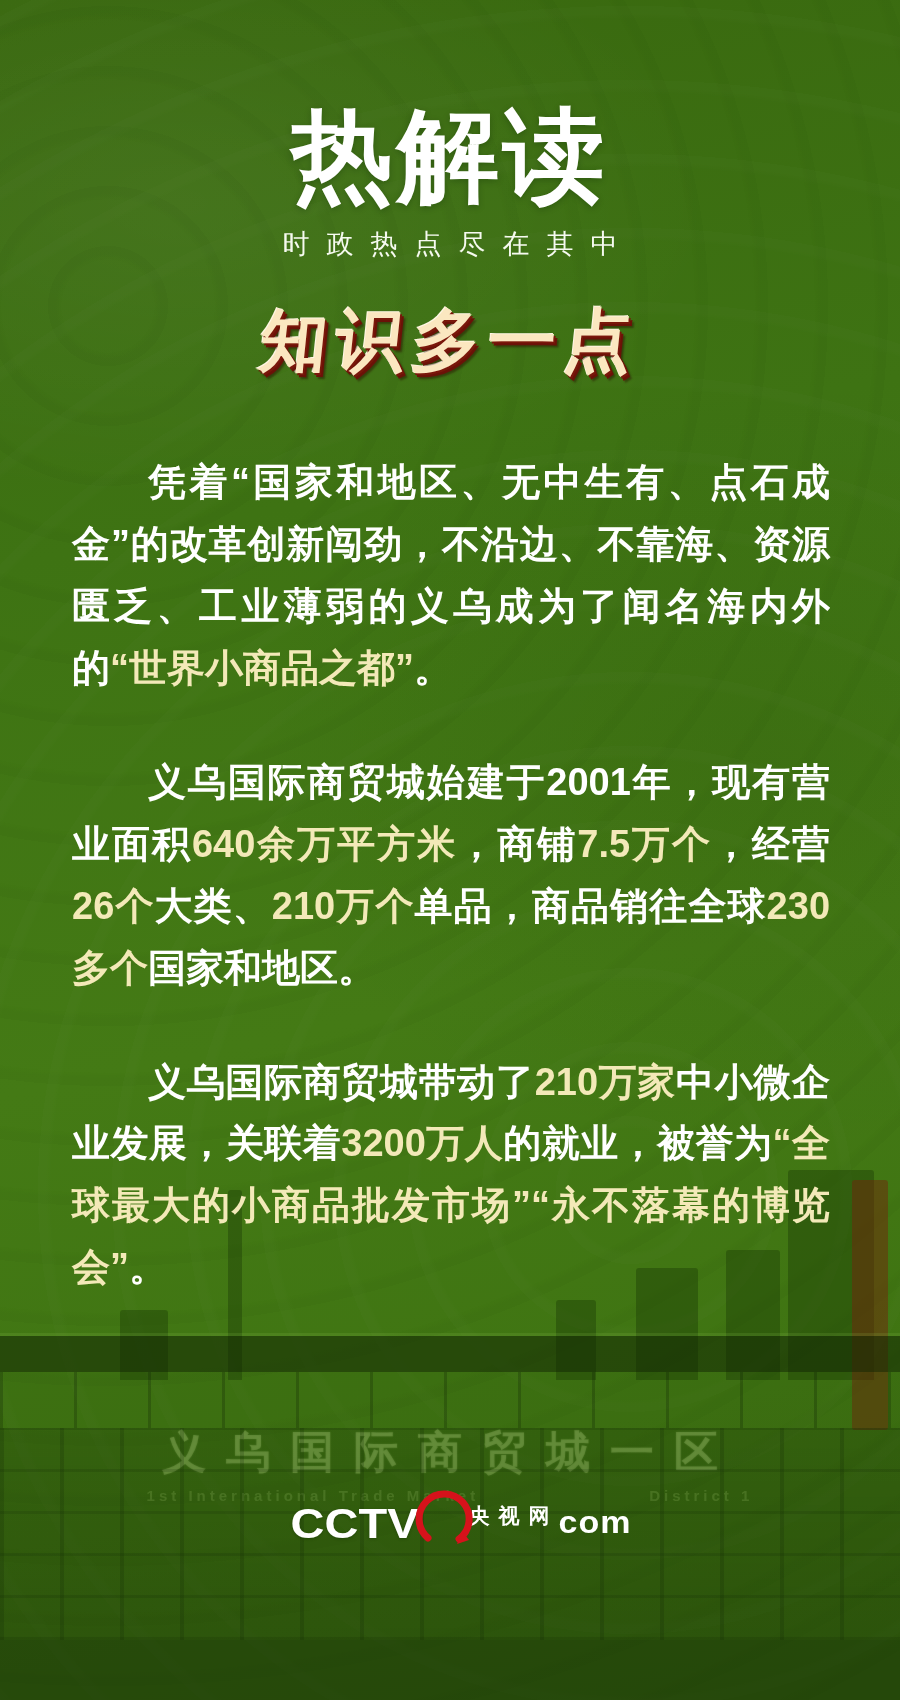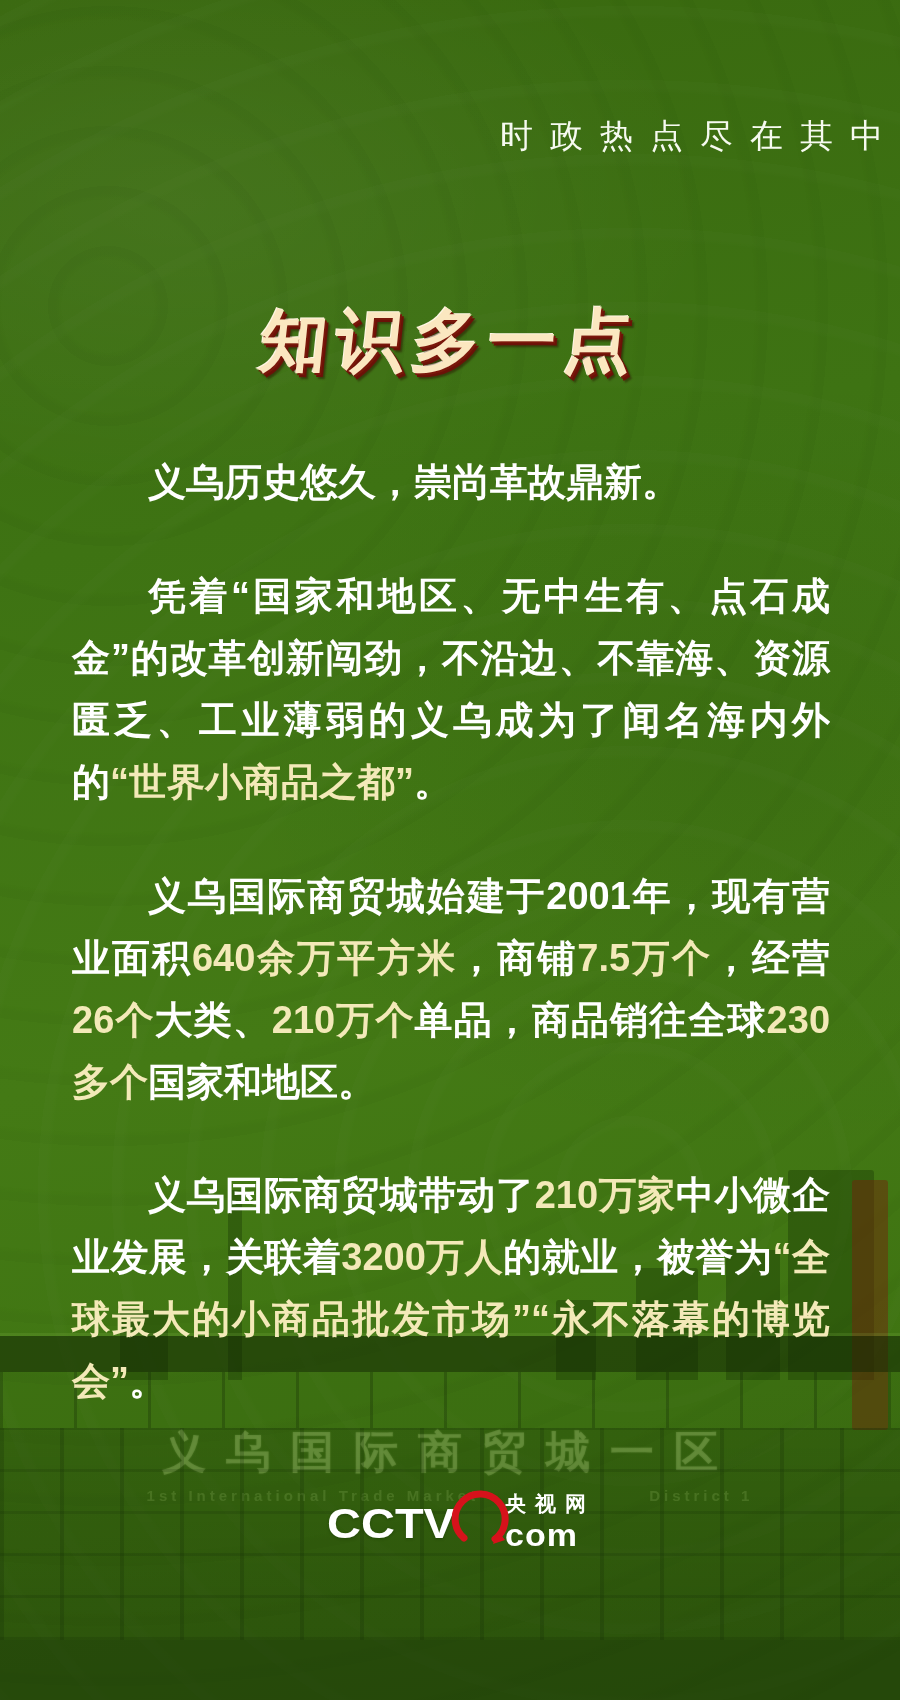--- a/index.html
+++ b/index.html
@@ -55,21 +55,21 @@
     position:absolute;left:0;right:0;bottom:196px;display:flex;justify-content:center;gap:170px;
     font-size:15px;letter-spacing:4px;color:rgba(190,235,130,0.26);font-weight:700;
   }
   
   .brand{position:absolute;top:100px;left:0;right:0;text-align:center;color:#fff;}
   .brand-logo{
     font-size:102px;font-weight:900;letter-spacing:4px;line-height:1.1;
     text-shadow:0 2px 6px rgba(0,30,0,0.25);
   }
   .brand-tagline{
-    margin-top:14px;font-size:33px;font-weight:500;letter-spacing:17px;text-indent:17px;color:#f6faf0;text-align:right;
+    margin-top:14px;font-size:27px;font-weight:500;letter-spacing:17px;text-indent:17px;color:#f6faf0;
   }
   
   .gold-title{
     position:absolute;top:296px;left:0;right:0;text-align:center;
     font-size:68px;font-weight:900;letter-spacing:8px;
     color:#fbe7c0;
     transform:skewX(-6deg);
     text-shadow:
       2px 2px 0 #7a170a,
       4px 4px 0 #6b1208,
@@ -93,21 +93,21 @@
   .cctv-logo{
     position:absolute;left:0;right:0;bottom:142px;
     display:flex;justify-content:center;align-items:center;padding-left:22px;
   }
   .cctv-word{
     color:#fff;font-weight:800;font-size:47px;letter-spacing:0px;
     transform:scaleY(0.92);
     text-shadow:0 1px 3px rgba(0,30,0,0.3);
   }
   .swoosh{width:66px;height:66px;margin:0 -12px 6px -6px;position:relative;z-index:1;}
-  .stack{display:flex;flex-direction:column;align-items:flex-start;line-height:1;margin-left:2px;}
+  .stack{display:flex;flex-direction:row;align-items:flex-start;line-height:1;margin-left:2px;}
   .stack .cn{color:#fff;font-size:21px;font-weight:700;letter-spacing:9px;margin-bottom:4px;}
   .stack .com{color:#fff;font-size:34px;font-weight:800;letter-spacing:1px;transform:scaleY(0.9);}
 </style>
 </head>
 <body>
 
 <div class="poster">
 
   <div class="ripple"></div>
 
@@ -127,27 +127,27 @@
     </div>
     <div class="sign-sub">
       <span>1st International Trade Market</span>
       <span>District 1</span>
     </div>
     <div class="facade"></div>
     <div class="ground"></div>
   </div>
 
   <header class="brand">
+    <div class="brand-logo">热解读</div>
     <div class="brand-tagline">时政热点尽在其中</div>
   </header>
 
   <div class="gold-title">知识多一点</div>
 
   <main class="article">
-      <p class="para"><span>义乌历史悠久，崇尚革故鼎新。</span></p>
       <p class="para"><span>凭着“国家和地区、无中生有、点石成金”的改革创新闯劲，不沿边、不靠海、资源匮乏、工业薄弱的义乌成为了闻名海内外的</span><span class="hl">“世界小商品之都”</span><span>。</span></p>
       <p class="para"><span>义乌国际商贸城始建于2001年，现有营业面积</span><span class="hl">640余万平方米</span><span>，商铺</span><span class="hl">7.5万个</span><span>，经营</span><span class="hl">26个</span><span>大类、</span><span class="hl">210万个</span><span>单品，商品销往全球</span><span class="hl">230多个</span><span>国家和地区。</span></p>
       <p class="para"><span>义乌国际商贸城带动了</span><span class="hl">210万家</span><span>中小微企业发展，关联着</span><span class="hl">3200万人</span><span>的就业，被誉为</span><span class="hl">“全球最大的小商品批发市场”“永不落幕的博览会”</span><span>。</span></p>
     </main>
 
   <footer class="cctv-logo">
     <span class="cctv-word">CCTV</span>
     <span class="swoosh">
       <svg viewBox="0 0 66 66" width="66" height="66">
         <path d="M15 52 A 25 25 0 1 1 46 53" fill="none" stroke="#d6121b" stroke-width="7" stroke-linecap="round"></path>

